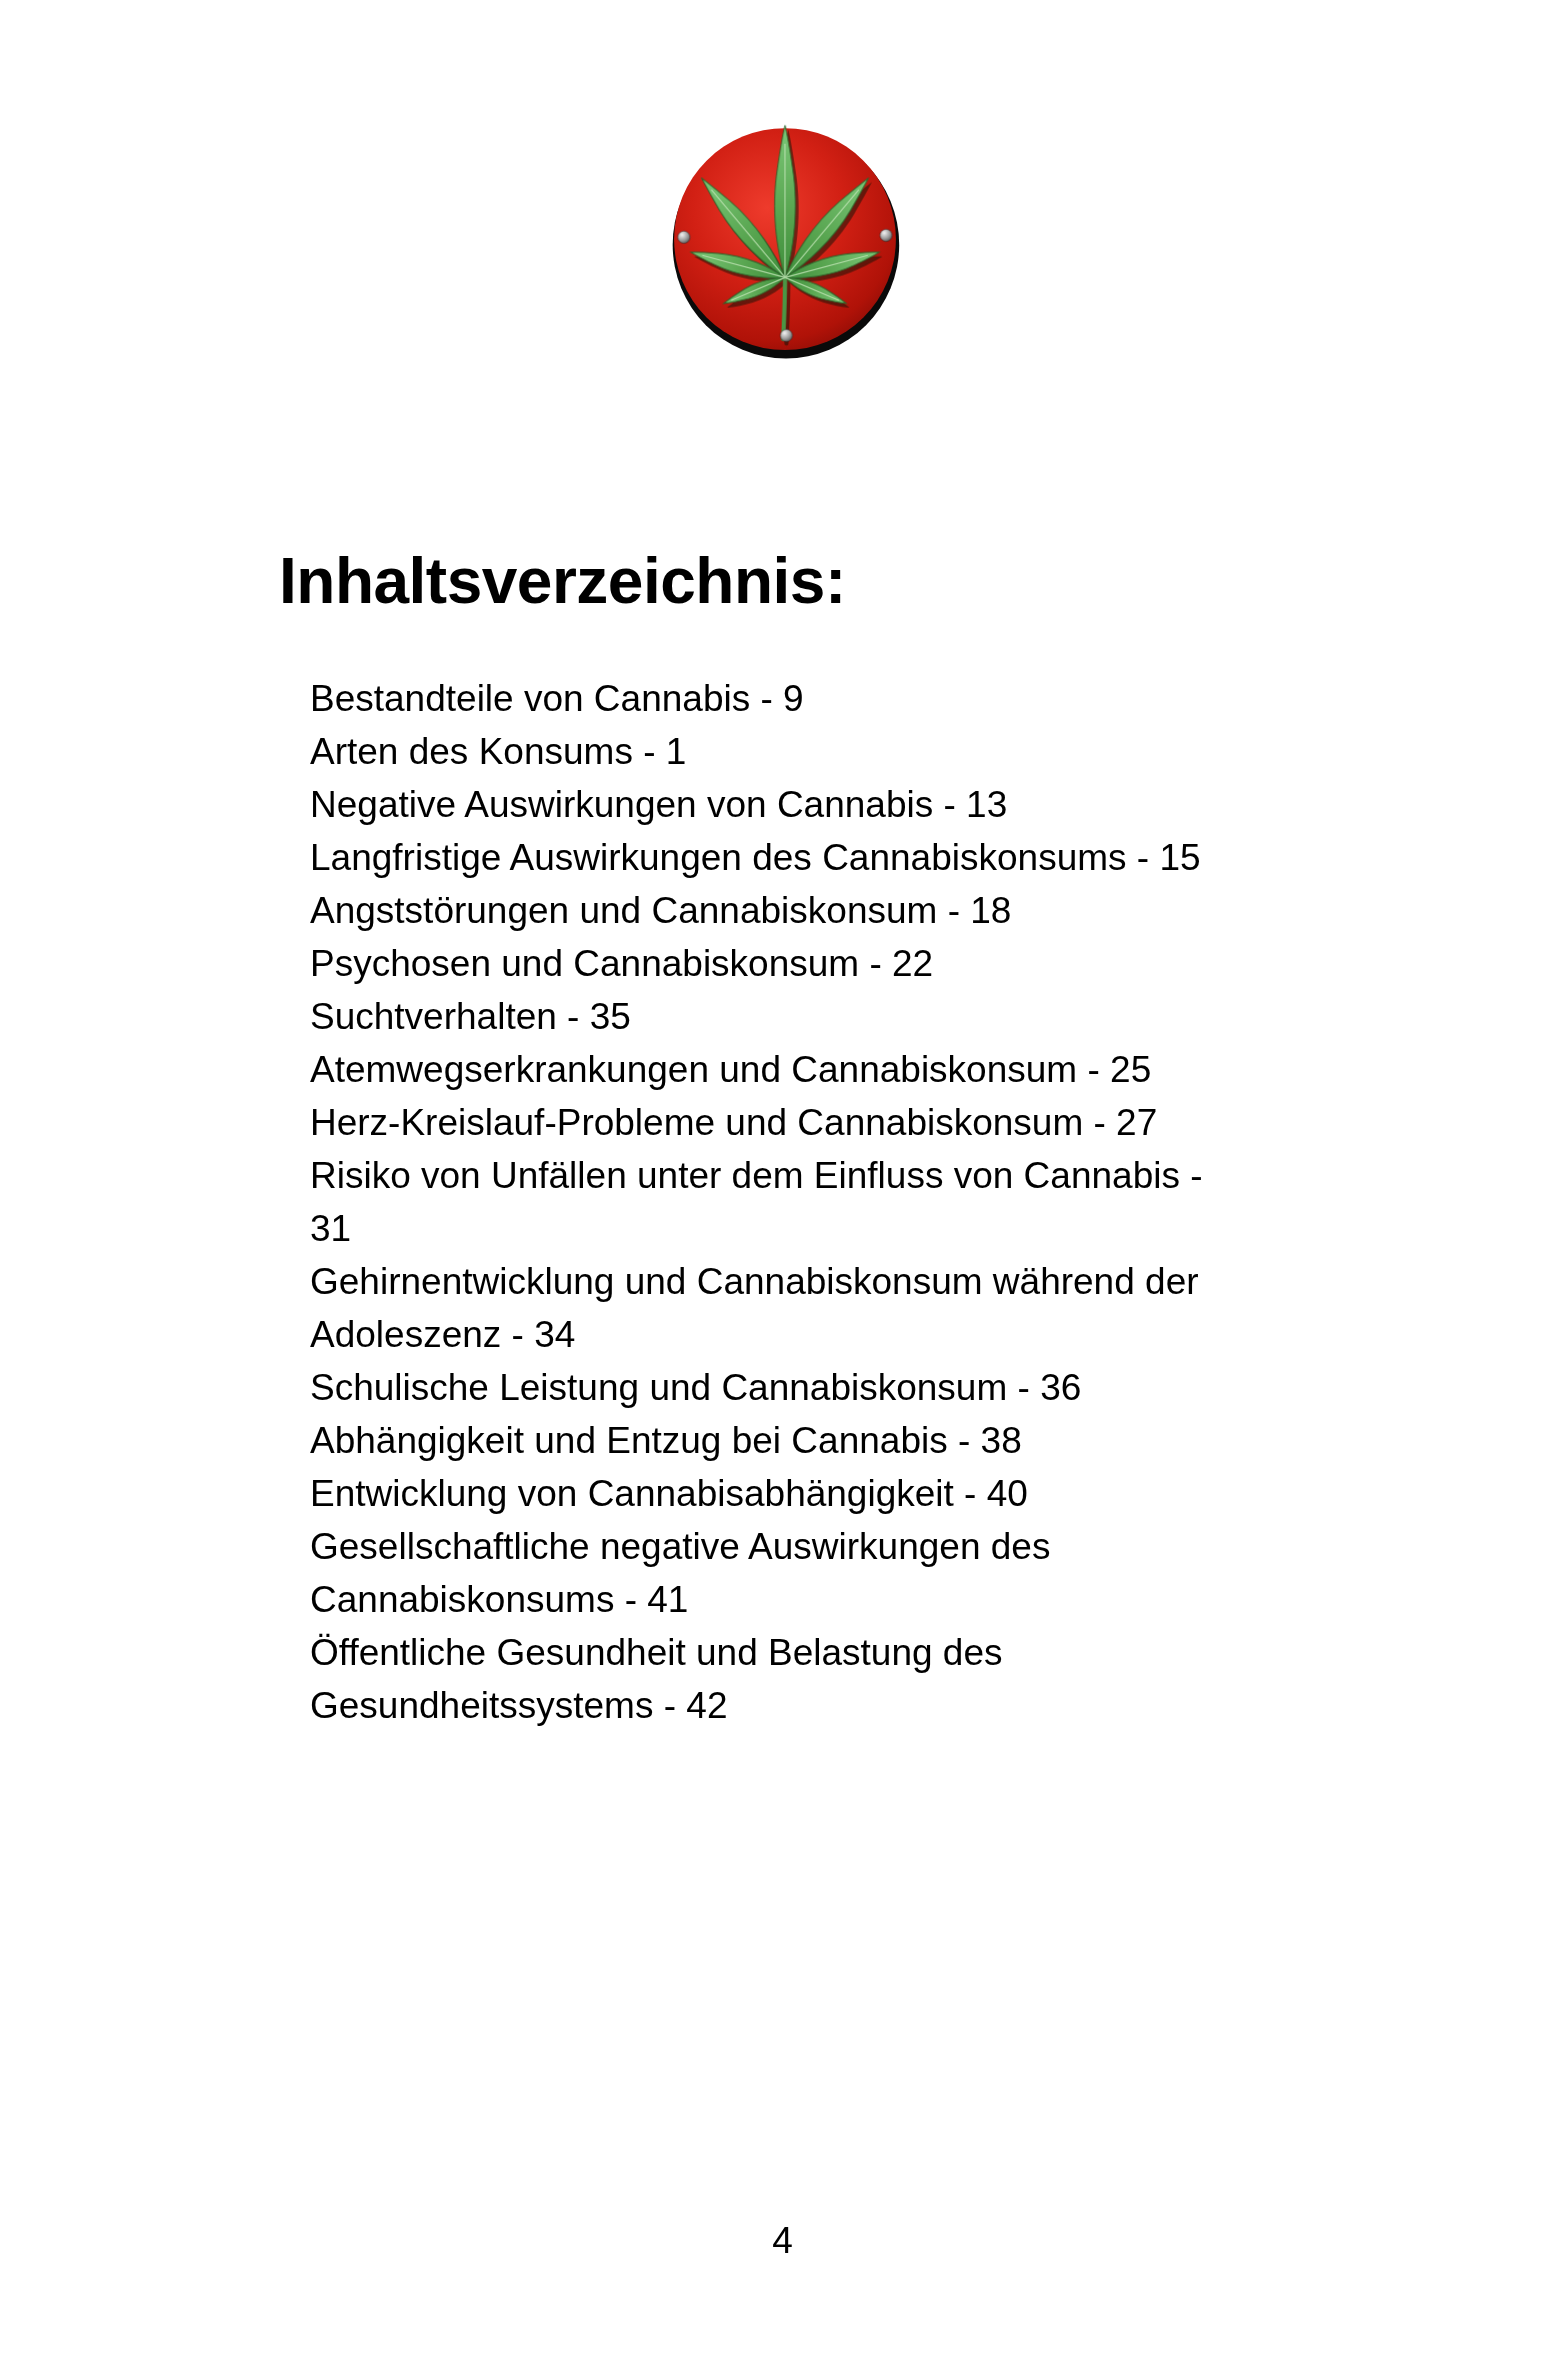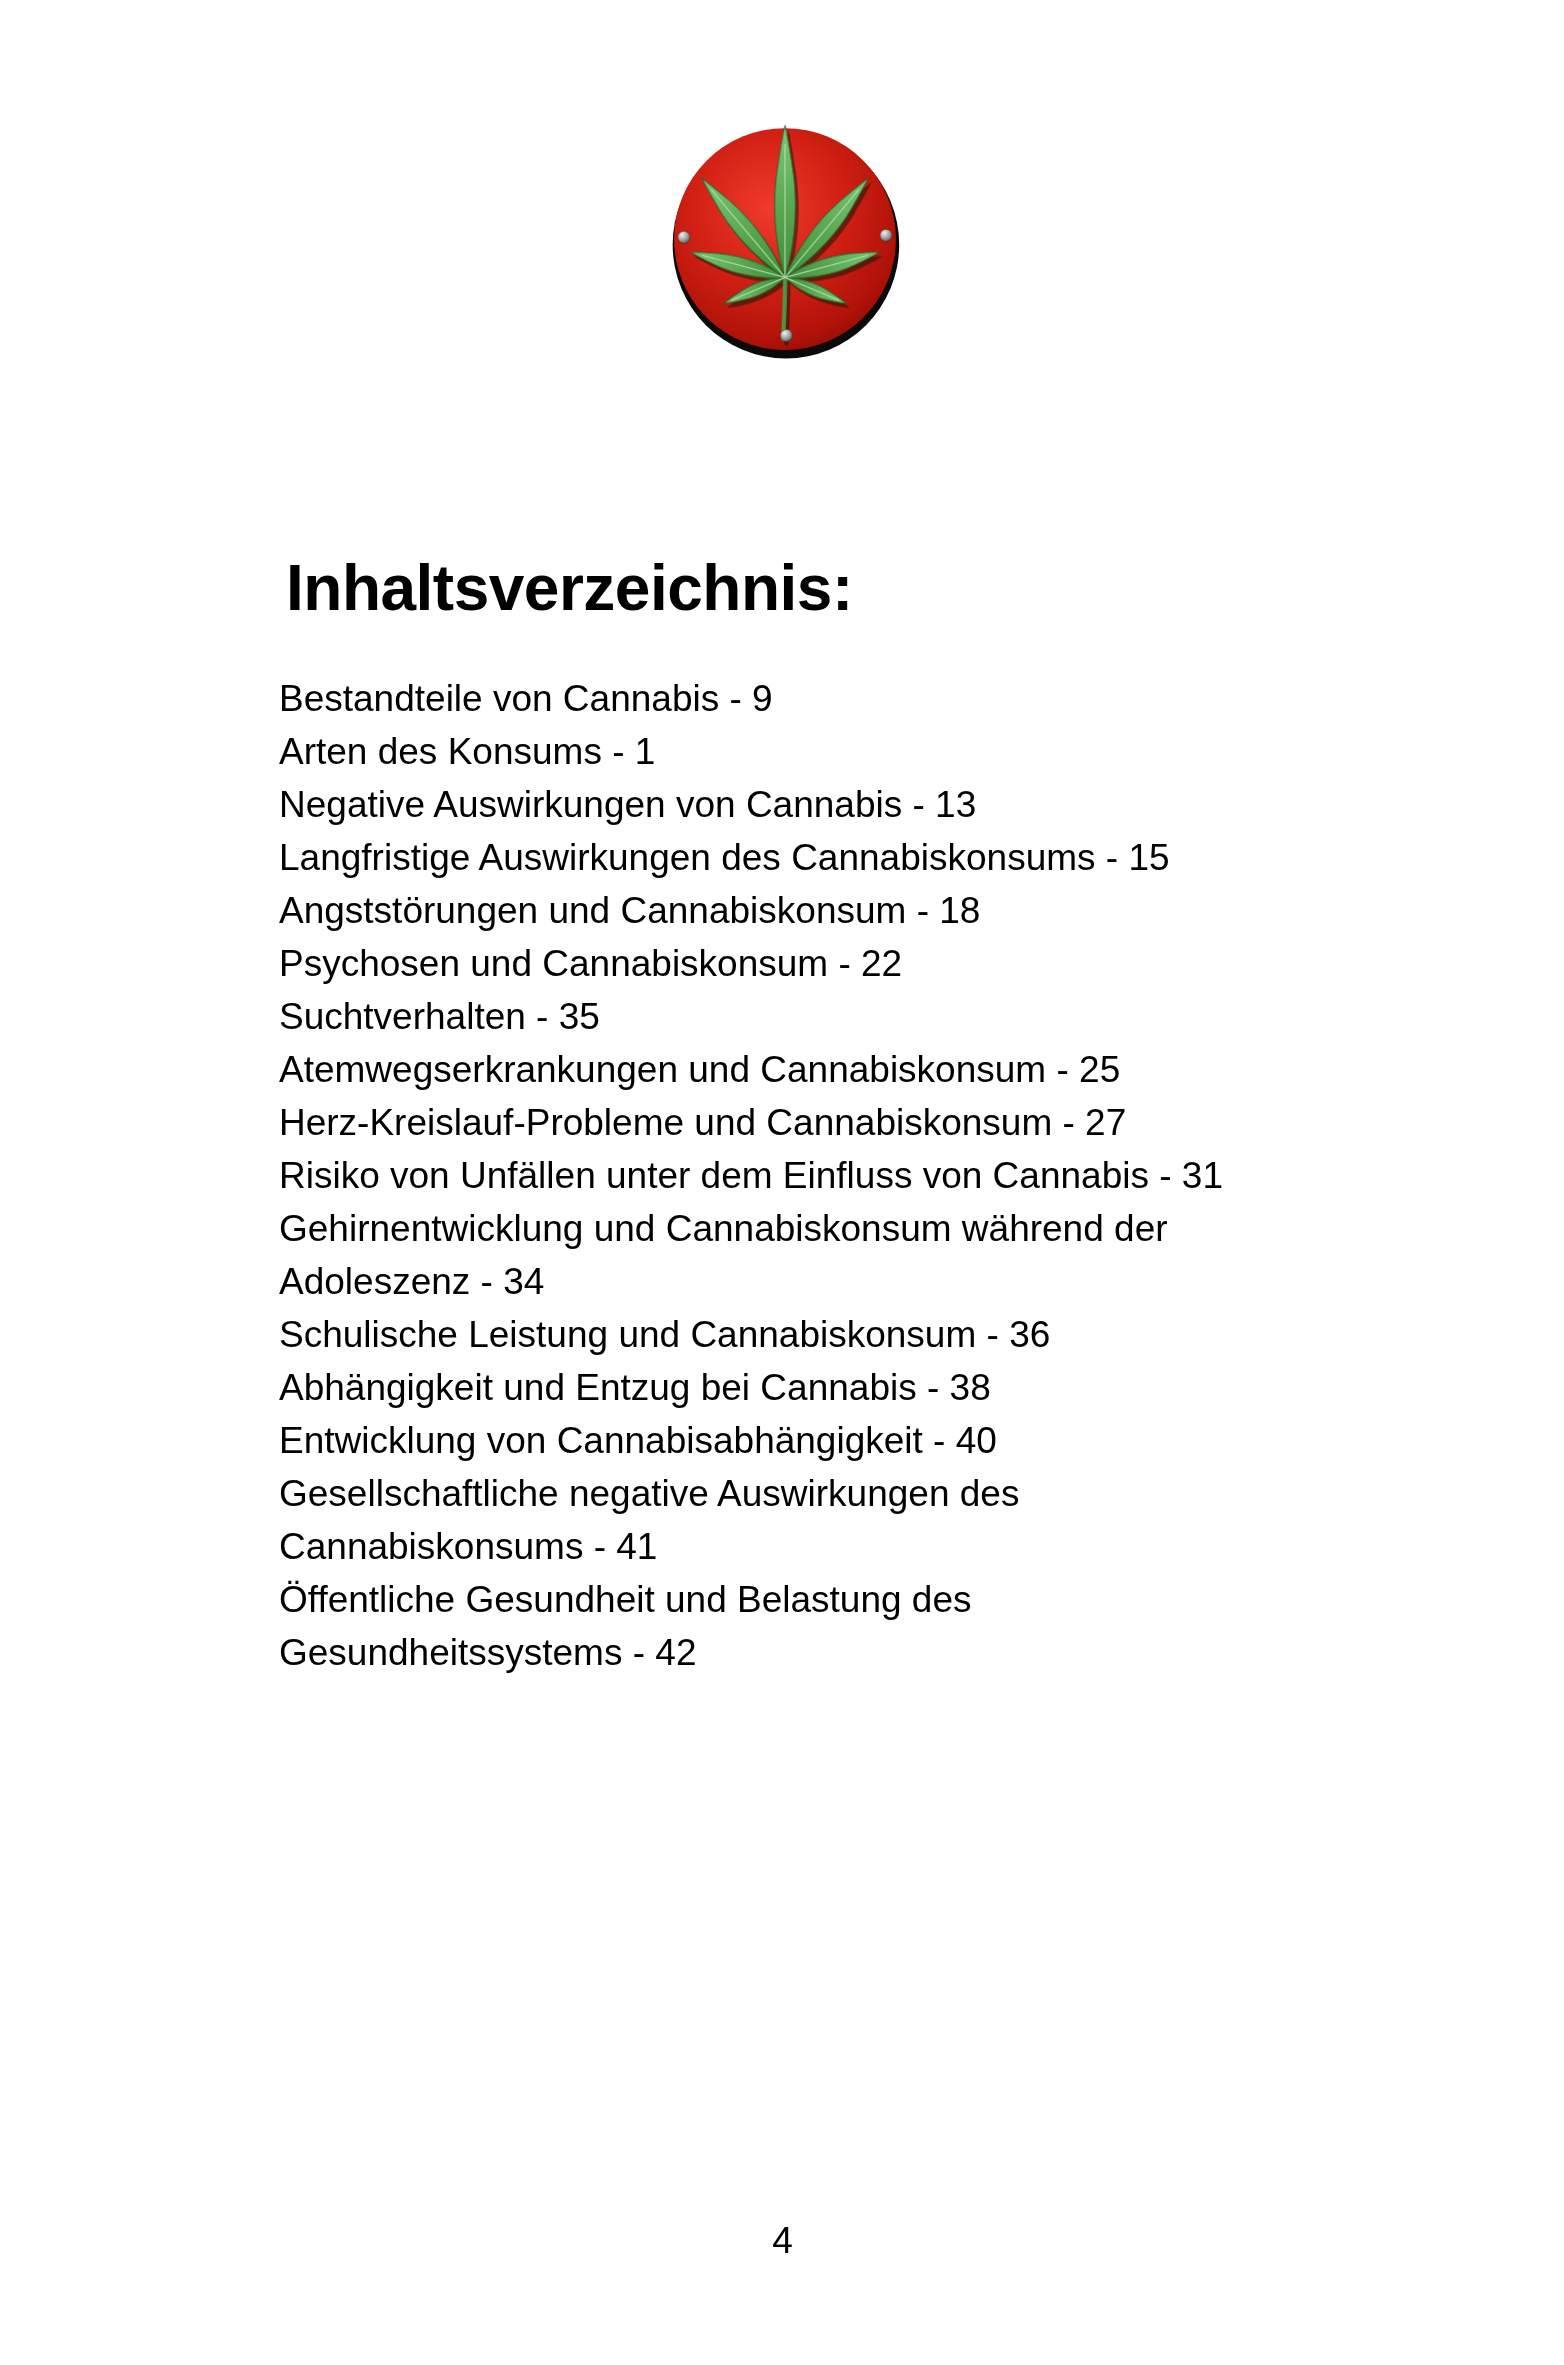--- a/index.html
+++ b/index.html
@@ -21,40 +21,41 @@
     left: 668px;
     top: 121px;
     width: 234px;
     height: 239px;
   }
   .logo svg { display: block; width: 100%; height: 100%; }
   .doc-heading {
     position: absolute;
     left: 279px;
     top: 544px;
-    margin: 7px;
+    margin: 0;
     font-size: 64px;
     font-weight: bold;
     letter-spacing: -0.5px;
     white-space: nowrap;
   }
   .toc {
     position: absolute;
     left: 279px;
     top: 672px;
     width: 970px;
     margin: 0;
     padding: 0;
     list-style: none;
     font-size: 37px;
     line-height: 53px;
     font-weight: normal;
   }
   .toc li {
     white-space: pre-wrap;
+    margin-left: 31px;
   }
   .page-number {
     position: absolute;
     left: 0;
     top: 2219px;
     width: 100%;
     text-align: center;
     font-size: 37px;
     line-height: 43px;
   }

